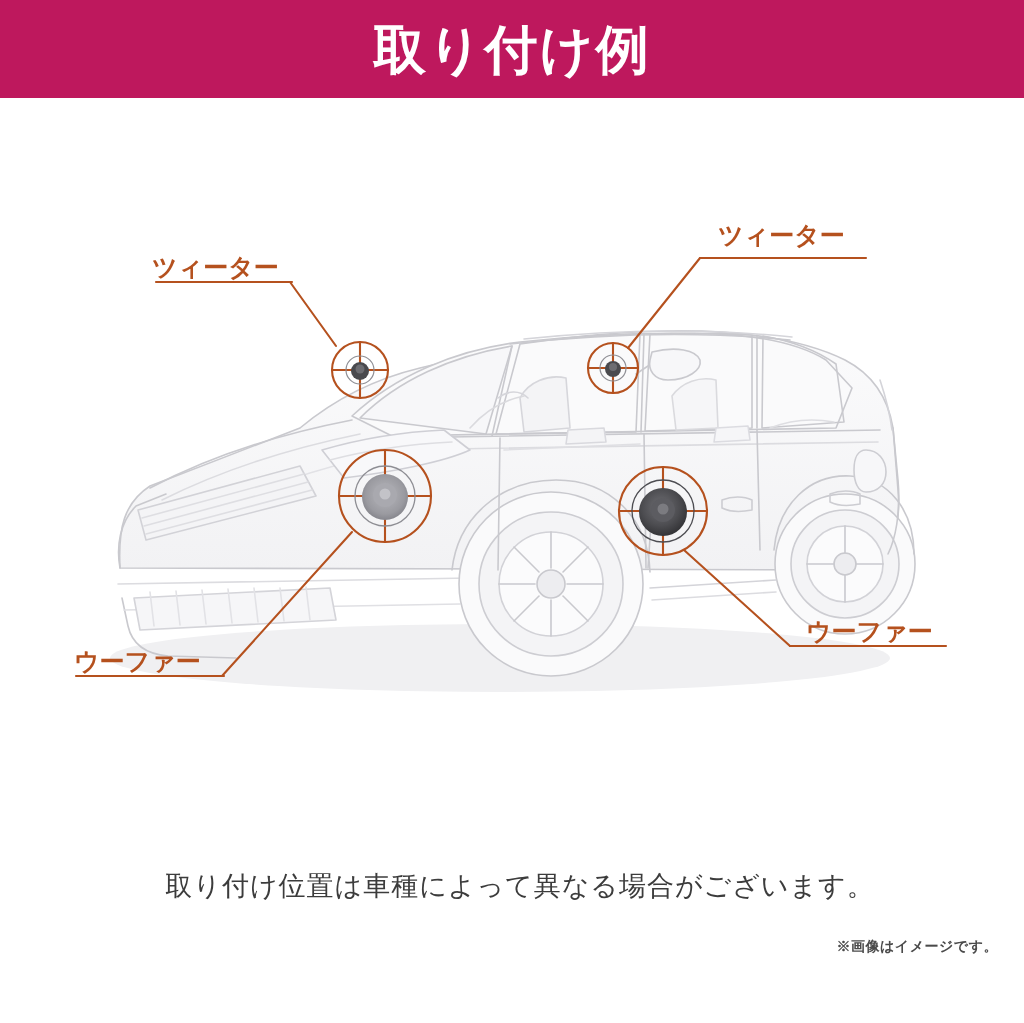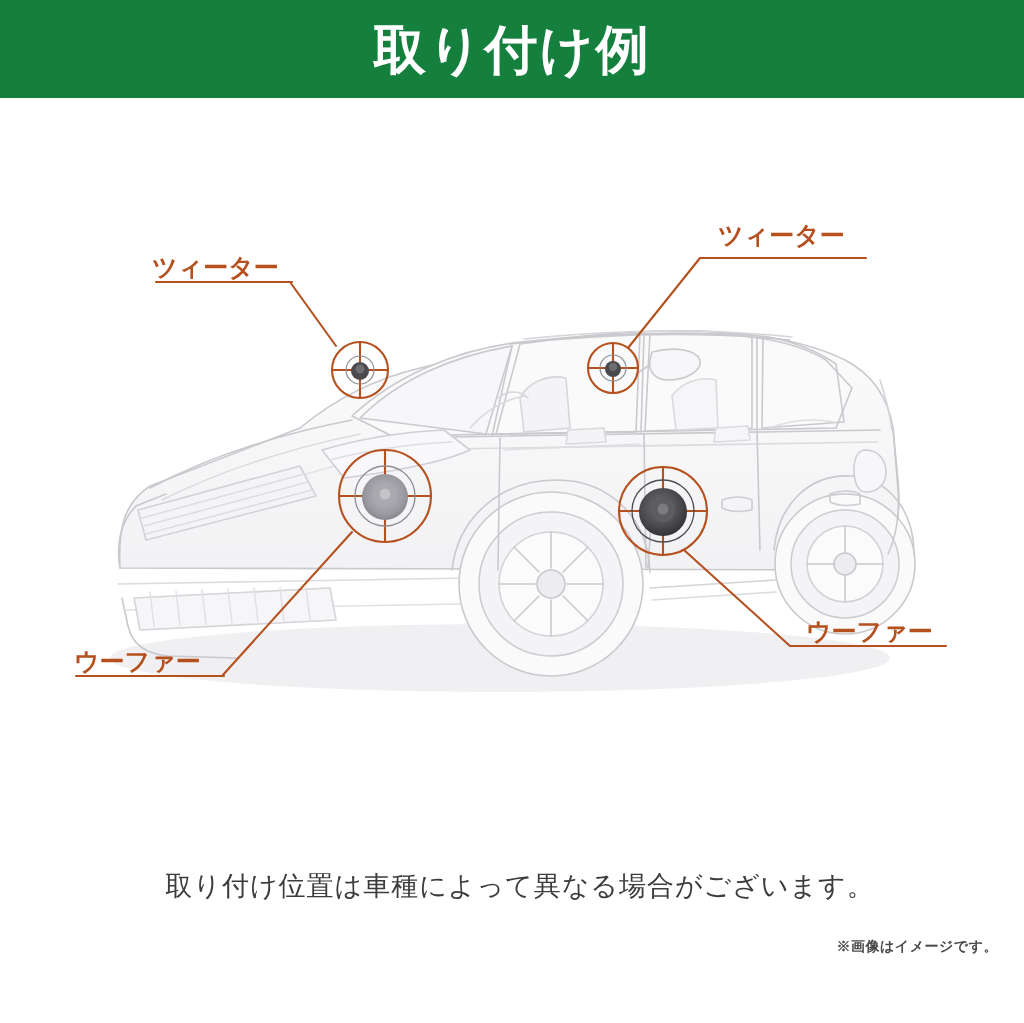--- a/index.html
+++ b/index.html
@@ -14,21 +14,21 @@
     position: relative;
     overflow: hidden;
   }
 
   
   .header-bar {
     position: absolute;
     left: 0; top: 0;
     width: 1024px;
     height: 98px;
-    background: #15803d;
+    background: #be185d;
     display: flex;
     align-items: center;
     justify-content: center;
   }
   .header-title {
     color: #ffffff;
     font-size: 53px;
     font-weight: bold;
     letter-spacing: 2px;
     line-height: 1;

